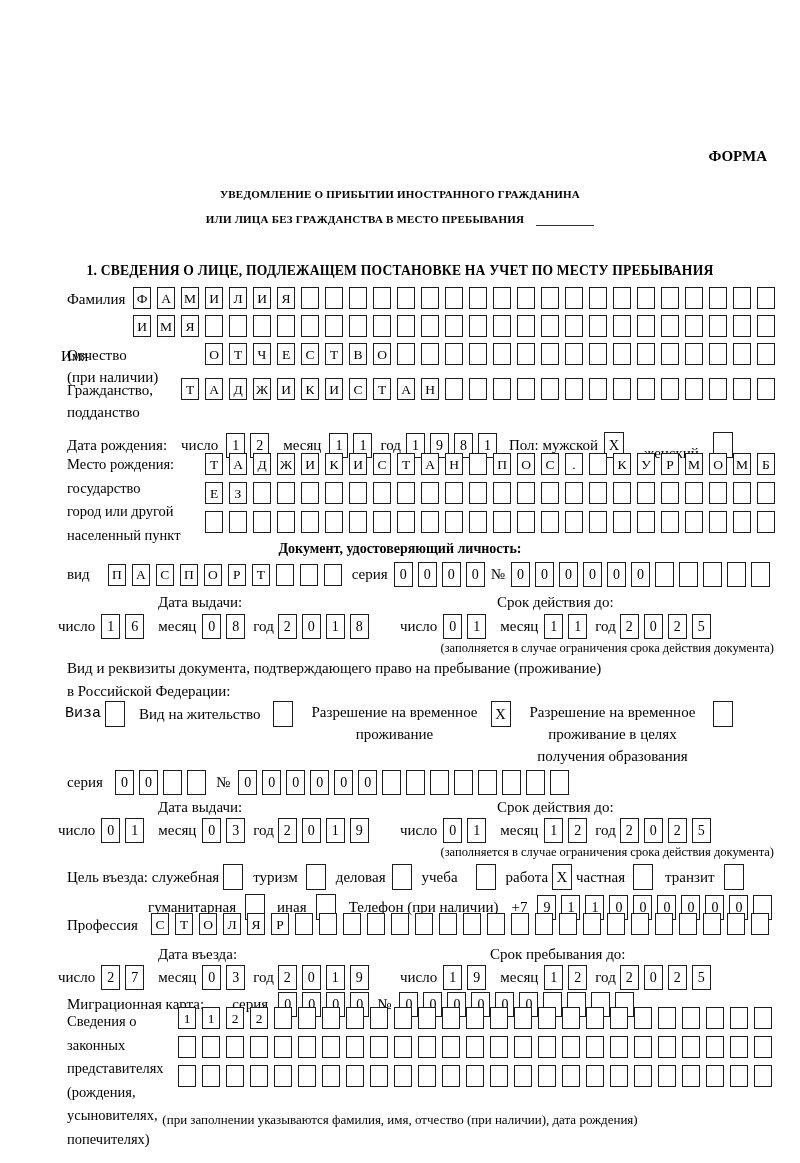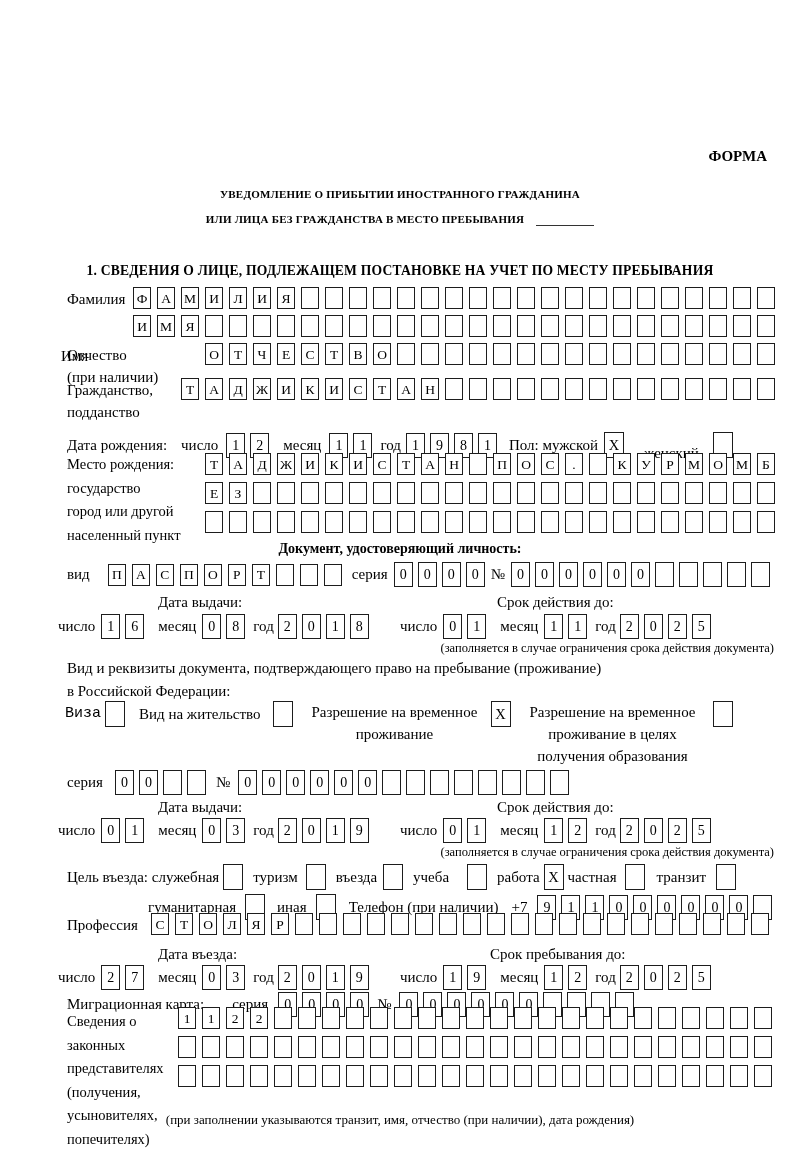--- a/index.html
+++ b/index.html
@@ -444,21 +444,21 @@
         <span class="cell">5</span>
       </span>
   </div>
   <div class="abs note" style="left:300px;top:845px;width:474px;text-align:right;">(заполняется в случае ограничения срока действия документа)</div>
 
   <div class="abs frow" style="left:67px;top:864px;">
     <span class="lbl" style="margin-right:4px;">Цель въезда: служебная</span>
     <span class="checkbox"></span>
     <span class="lbl" style="margin:0 8px 0 10px;">туризм</span>
     <span class="checkbox"></span>
-    <span class="lbl" style="margin:0 6px 0 10px;">въезда</span>
+    <span class="lbl" style="margin:0 6px 0 10px;">деловая</span>
     <span class="checkbox"></span>
     <span class="lbl" style="margin:0 18px 0 10px;">учеба</span>
     <span class="checkbox"></span>
     <span class="lbl" style="margin:0 4px 0 10px;">работа</span>
     <span class="checkbox">X</span>
     <span class="lbl" style="margin:0 8px 0 4px;">частная</span>
     <span class="checkbox"></span>
     <span class="lbl" style="margin:0 10px 0 12px;">транзит</span>
     <span class="checkbox"></span>
   </div>
@@ -578,21 +578,21 @@
         <span class="cell"></span>
         <span class="cell"></span>
       </span>
   </div>
 
   <div class="abs frow-top" style="left:67px;top:1007px;">
     <div class="labelcol" style="width:111px;padding-top:3px;">
       <div>Сведения о</div>
       <div>законных</div>
       <div>представителях</div>
-      <div>(получения,</div>
+      <div>(рождения,</div>
       <div>усыновителях,</div>
       <div>попечителях)</div>
     </div>
     <div class="boxcol">
       <div class="cells">
           <span class="cell">1</span>
           <span class="cell">1</span>
           <span class="cell">2</span>
           <span class="cell">2</span>
           <span class="cell"></span>
@@ -667,15 +667,15 @@
           <span class="cell"></span>
           <span class="cell"></span>
           <span class="cell"></span>
           <span class="cell"></span>
           <span class="cell"></span>
           <span class="cell"></span>
         </div>
     </div>
   </div>
 
-  <div class="abs note" style="left:0;top:1112px;width:800px;text-align:center;font-size:13px;">(при заполнении указываются транзит, имя, отчество (при наличии), дата рождения)</div>
+  <div class="abs note" style="left:0;top:1112px;width:800px;text-align:center;font-size:13px;">(при заполнении указываются фамилия, имя, отчество (при наличии), дата рождения)</div>
 
 </div>
 
 </body></html>

